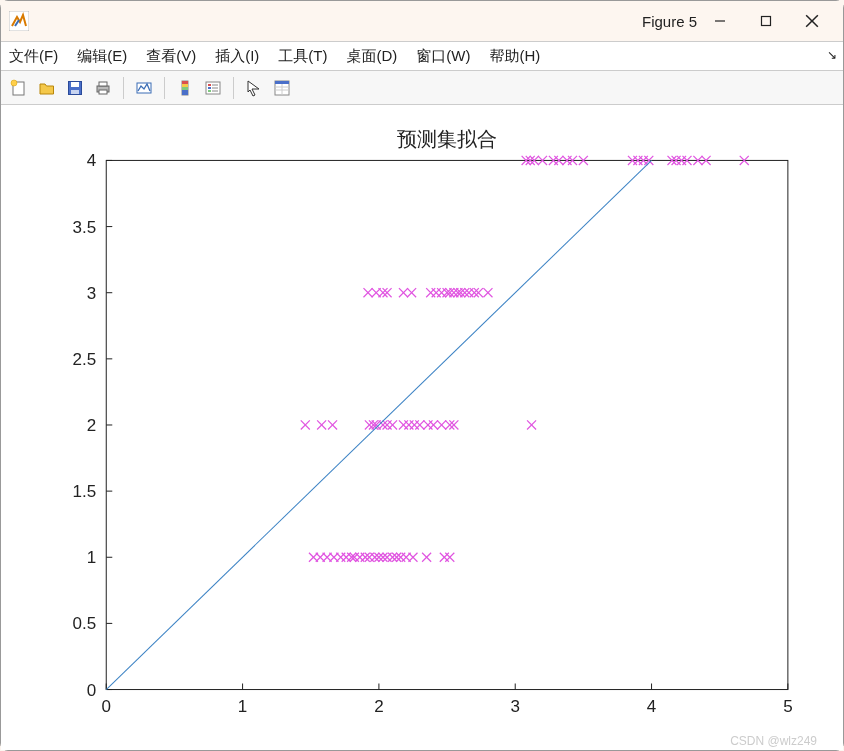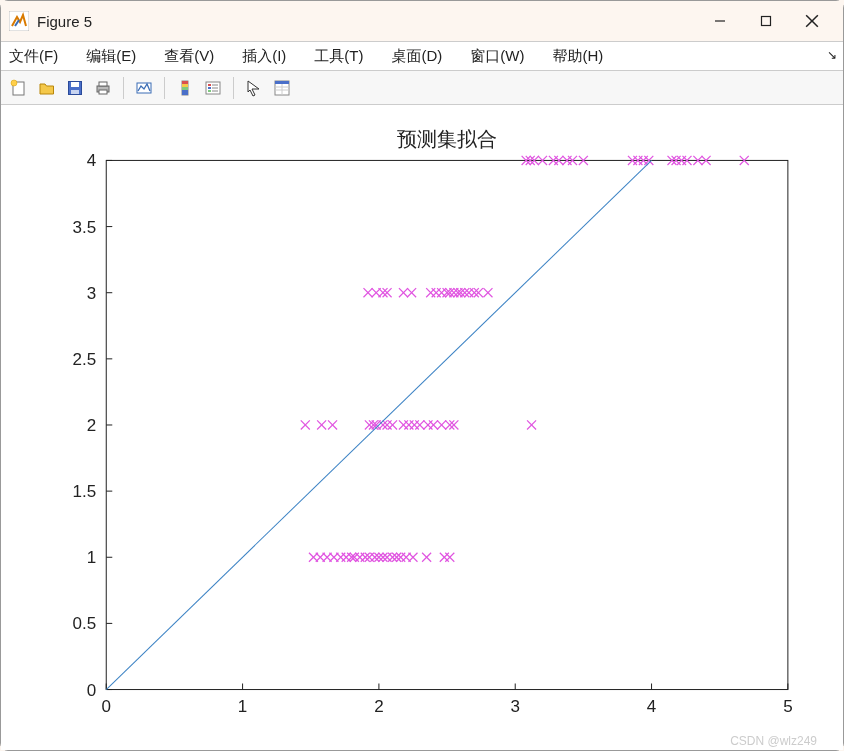--- a/index.html
+++ b/index.html
@@ -19,20 +19,21 @@
       border-radius: 8px;
       display: flex;
       flex-direction: column;
     }
     .titlebar {
       height: 40px;
       display: flex;
       align-items: center;
       padding: 0 8px;
       background: #fdf6f0;
+      text-align: right;
     }
     .titlebar .app-icon {
       width: 20px; height: 20px;
       margin-right: 8px;
     }
     .titlebar .title {
       flex: 1;
       font-size: 15px;
       color: #222;
     }
@@ -44,21 +45,21 @@
     .win-btn {
       width: 46px; height: 32px;
       display: flex; align-items: center; justify-content: center;
       color: #222;
     }
     .menubar {
       height: 30px;
       display: flex;
       align-items: center;
       padding: 0 6px;
-      gap: 24px;
+      gap: 15px;
       background: #fff;
       border-top: 1px solid #ccc;
       border-bottom: 1px solid #ccc;
       font-size: 15px;
       color: #222;
       position: relative;
     }
     .menubar .menu-item { padding: 2px 2px; }
     .menubar .menu-arrow {
       position: absolute; right: 6px; top: 6px;

